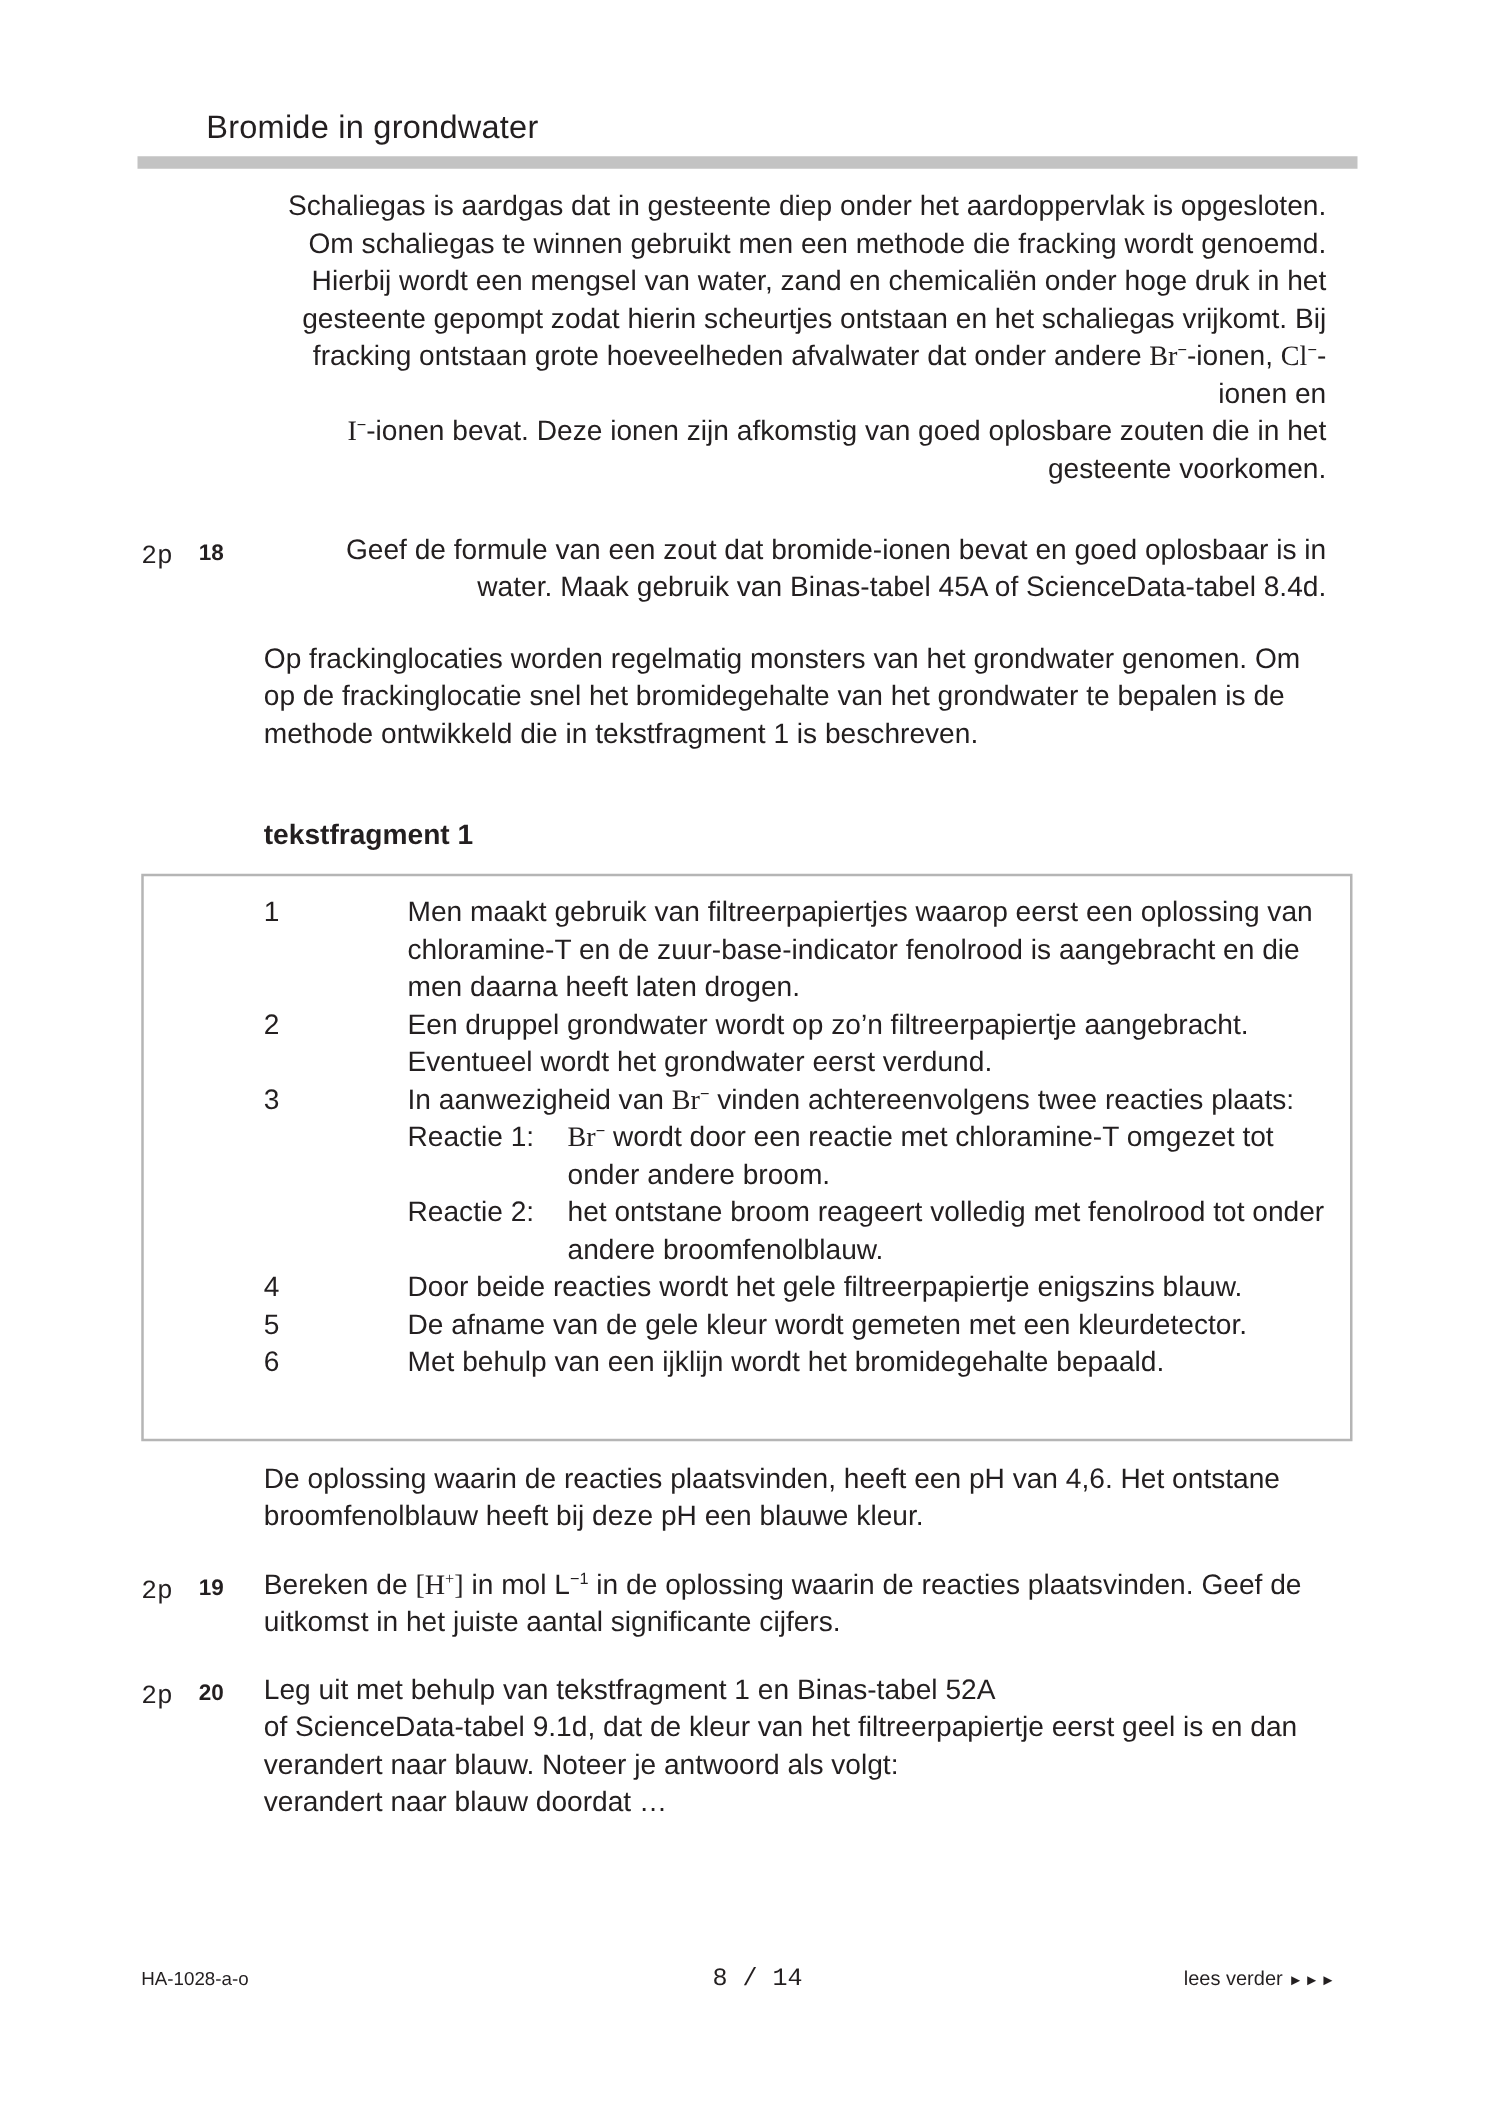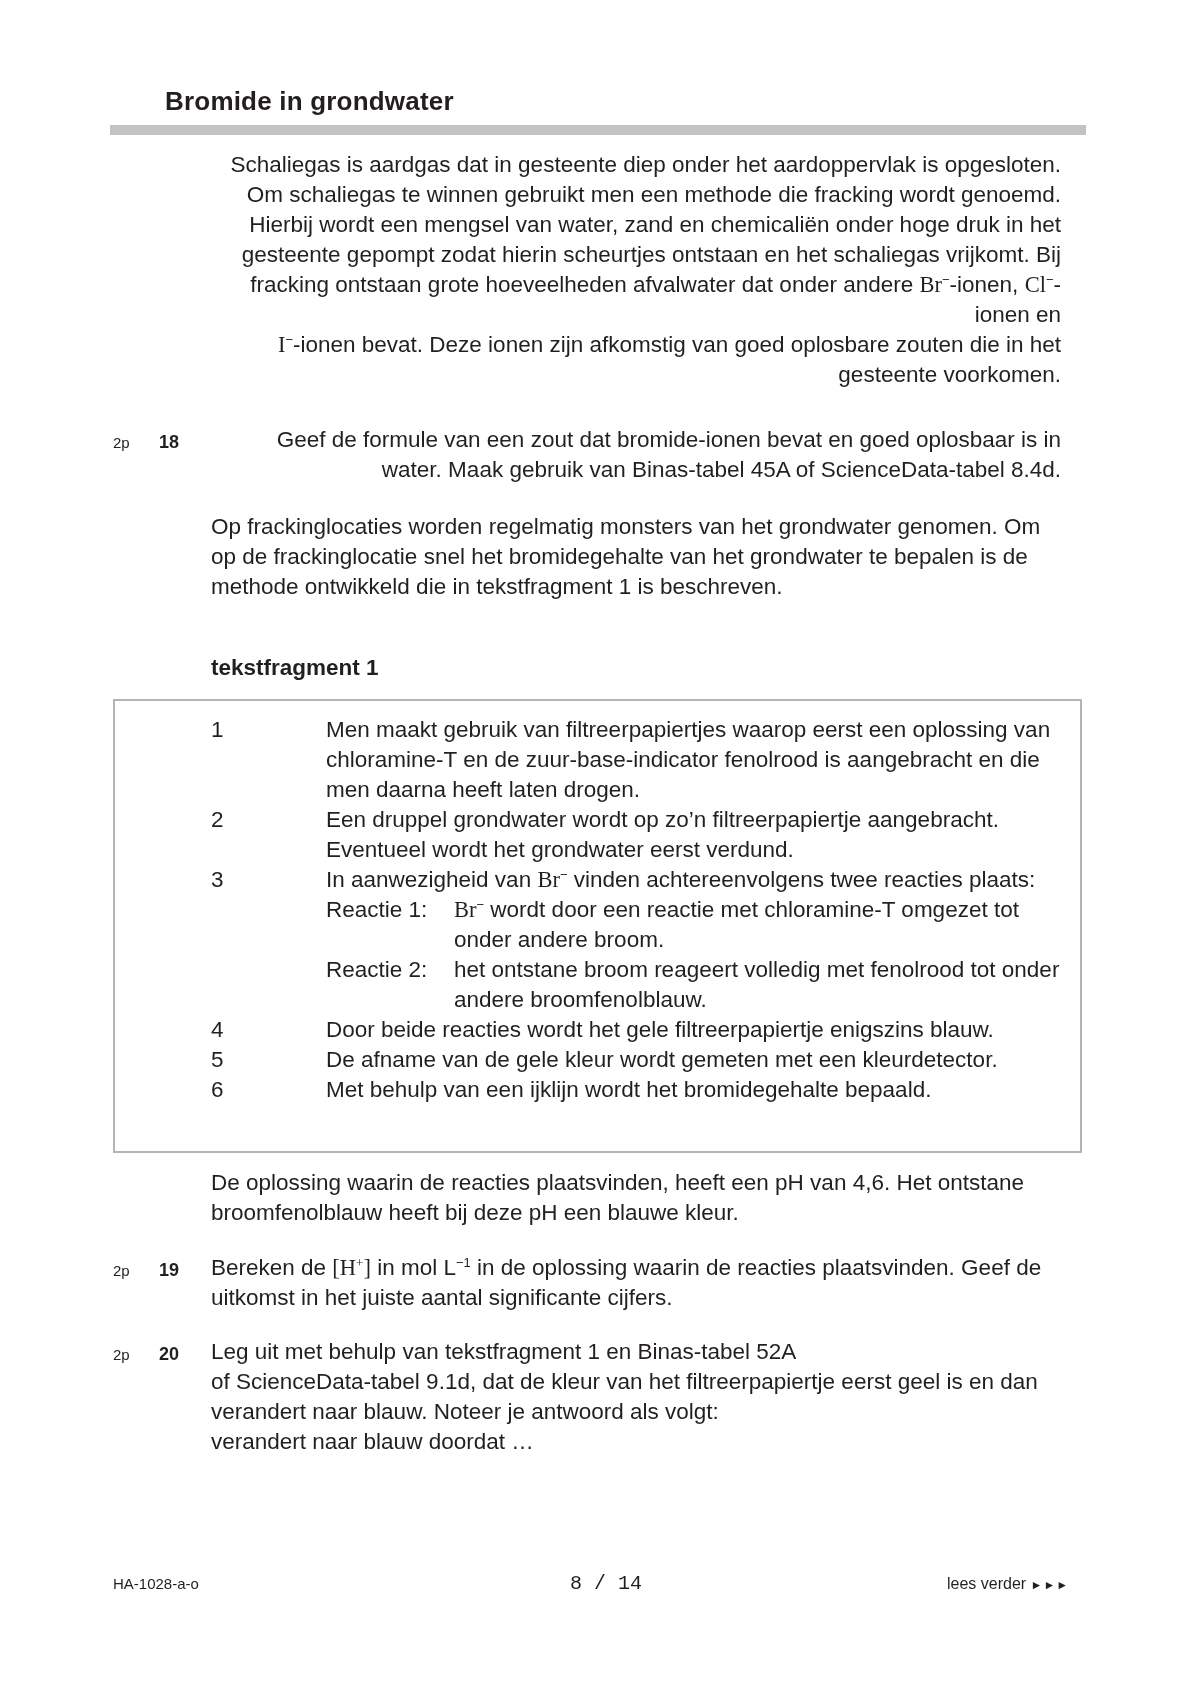--- a/index.html
+++ b/index.html
@@ -2,35 +2,35 @@
 <html><head>
 <meta charset="utf-8">
 <style>
   html, body { margin: 0; padding: 0; background: #ffffff; }
   body {
     width: 1191px; height: 1684px; position: relative; overflow: hidden;
     font-family: "Liberation Sans", sans-serif; color: #231f20;
   }
   .title {
     position: absolute; left: 165px; top: 86px;
-    font-size: 26px; font-weight: bold; letter-spacing: 0.2px;
+    font-size: 26px; font-weight: normal; letter-spacing: 0.2px;
   }
   .rule {
     position: absolute; left: 110px; top: 125px; width: 976px; height: 10px;
     background: #c3c3c3;
   }
   .para {
     position: absolute; left: 211px; width: 850px;
     font-size: 22.5px; line-height: 30px;
   }
   .para p { margin: 0; }
   .serif { font-family: "Liberation Serif", serif; }
   sup.ion { font-size: 13px; vertical-align: 8px; line-height: 0; }
   .q-points {
-    position: absolute; left: 113px; font-size: 15px;
+    position: absolute; left: 113px; font-size: 21px; font-family: Liberation Mono, monospace;
   }
   .q-num {
     position: absolute; left: 159px; font-size: 18px; font-weight: bold;
   }
   .subhead {
     position: absolute; left: 211px; top: 655px; font-size: 22.5px; font-weight: bold;
   }
   .frame {
     position: absolute; left: 113px; top: 699px; width: 969px; height: 454px;
     border: 2px solid #b5b5b5; box-sizing: border-box;

